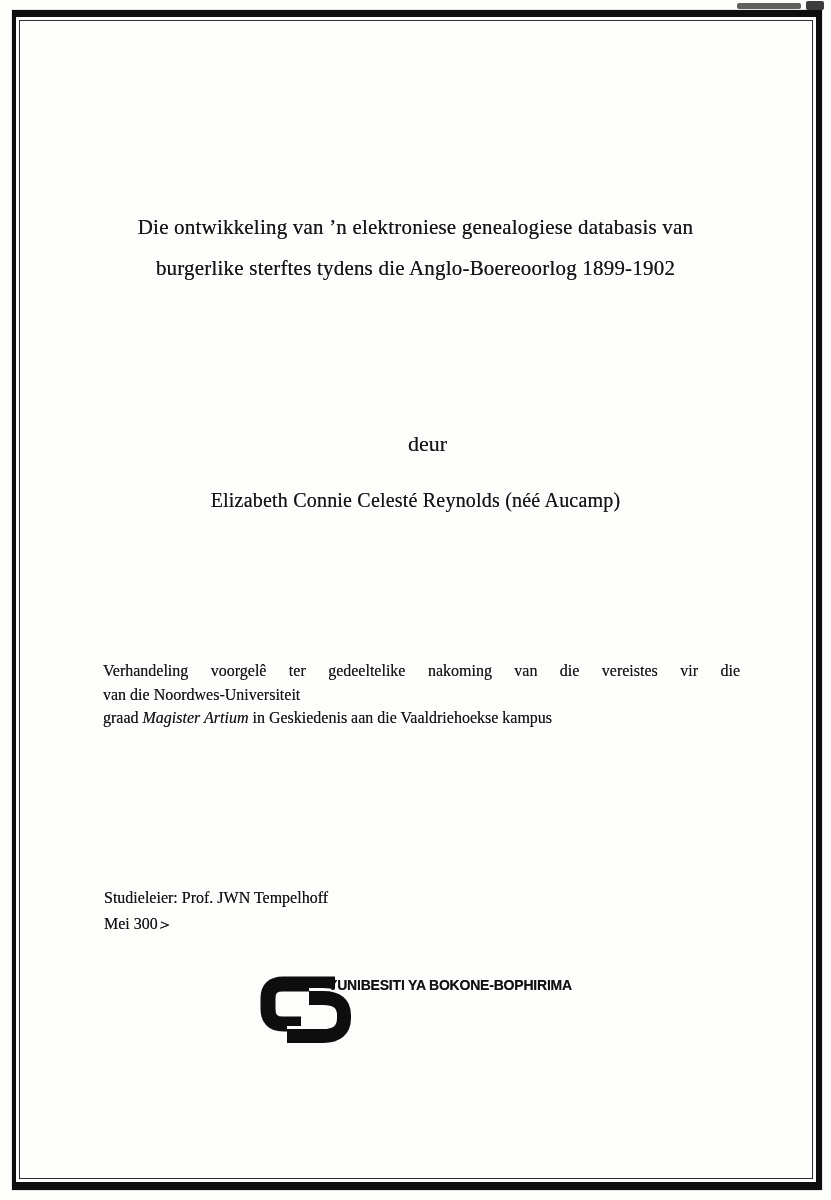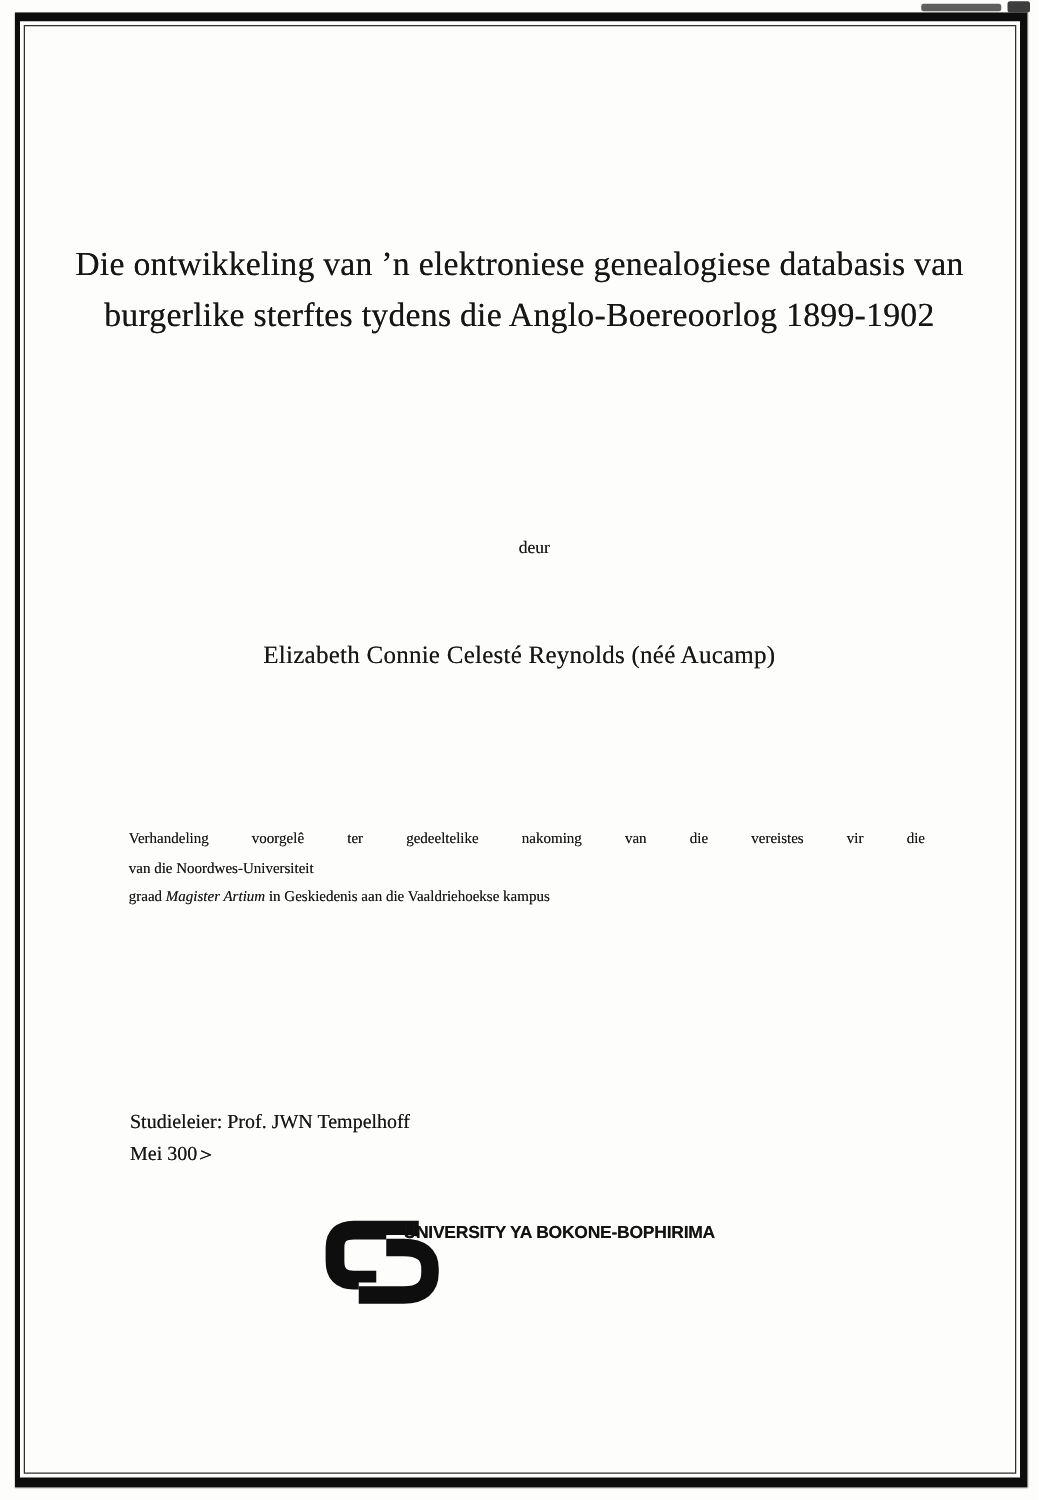--- a/index.html
+++ b/index.html
@@ -30,44 +30,44 @@
     inset: 3px;
     border: 1.5px solid #2e2e2e;
   }
   .speck { position: absolute; background: #1b1b1b; border-radius: 2px; opacity: .85; }
   .speck-a { top: 3px; left: 737px; width: 64px; height: 6px; opacity: .7; }
   .speck-b { top: 1px; left: 806px; width: 18px; height: 9px; }
 
   .centered { position: absolute; left: 0; right: 0; text-align: center; }
 
   .title {
-    top: 191px;
-    font-size: 27px;
+    top: 207px;
+    font-size: 21px;
     line-height: 41px;
     letter-spacing: 0.2px;
     text-shadow: 0 0 0.5px rgba(10,10,10,.75);
   }
   .byline {
     top: 431px;
-    font-size: 14px;
+    font-size: 22px;
     text-shadow: 0 0 0.4px rgba(10,10,10,.6);
     padding-left: 24px;
   }
   .author {
-    top: 513px;
+    top: 489px;
     font-size: 20px;
     letter-spacing: 0.2px;
     text-shadow: 0 0 0.5px rgba(10,10,10,.7);
   }
   .submission {
     position: absolute;
     top: 659px;
     left: 103px;
     width: 637px;
-    font-size: 12px;
+    font-size: 16px;
     line-height: 23.5px;
     text-shadow: 0 0 0.4px rgba(10,10,10,.65);
   }
   .submission .line { display: block; }
   .submission .line.justified {
     text-align: justify;
     text-align-last: justify;
   }
   .submission em { font-style: italic; }
 
@@ -141,16 +141,16 @@
   </div>
 
   <svg class="logo-mark" viewBox="0 0 98 76" xmlns="http://www.w3.org/2000/svg" aria-hidden="true">
 
     <path d="M 78 12 H 26 Q 11 12 11 26 V 37 Q 11 52 26 52 H 44" fill="none" stroke="#0e0e0e" stroke-width="15" stroke-linecap="butt"></path>
     <path d="M 30 64 H 66 Q 87 64 87 46 V 43 Q 87 26 66 26 H 52" fill="none" stroke="#fdfdfc" stroke-width="20" stroke-linecap="butt"></path>
     <path d="M 30 64 H 66 Q 87 64 87 46 V 43 Q 87 26 66 26 H 52" fill="none" stroke="#0e0e0e" stroke-width="14" stroke-linecap="butt"></path>
   </svg>
 
   <div class="logo-text">
-    <span>UNIVERSITY YA BOKONE-BOPHIRIMA</span>
+    <span>YUNIBESITI YA BOKONE-BOPHIRIMA</span>
   </div>
 
 </div>
 
 </body></html>

